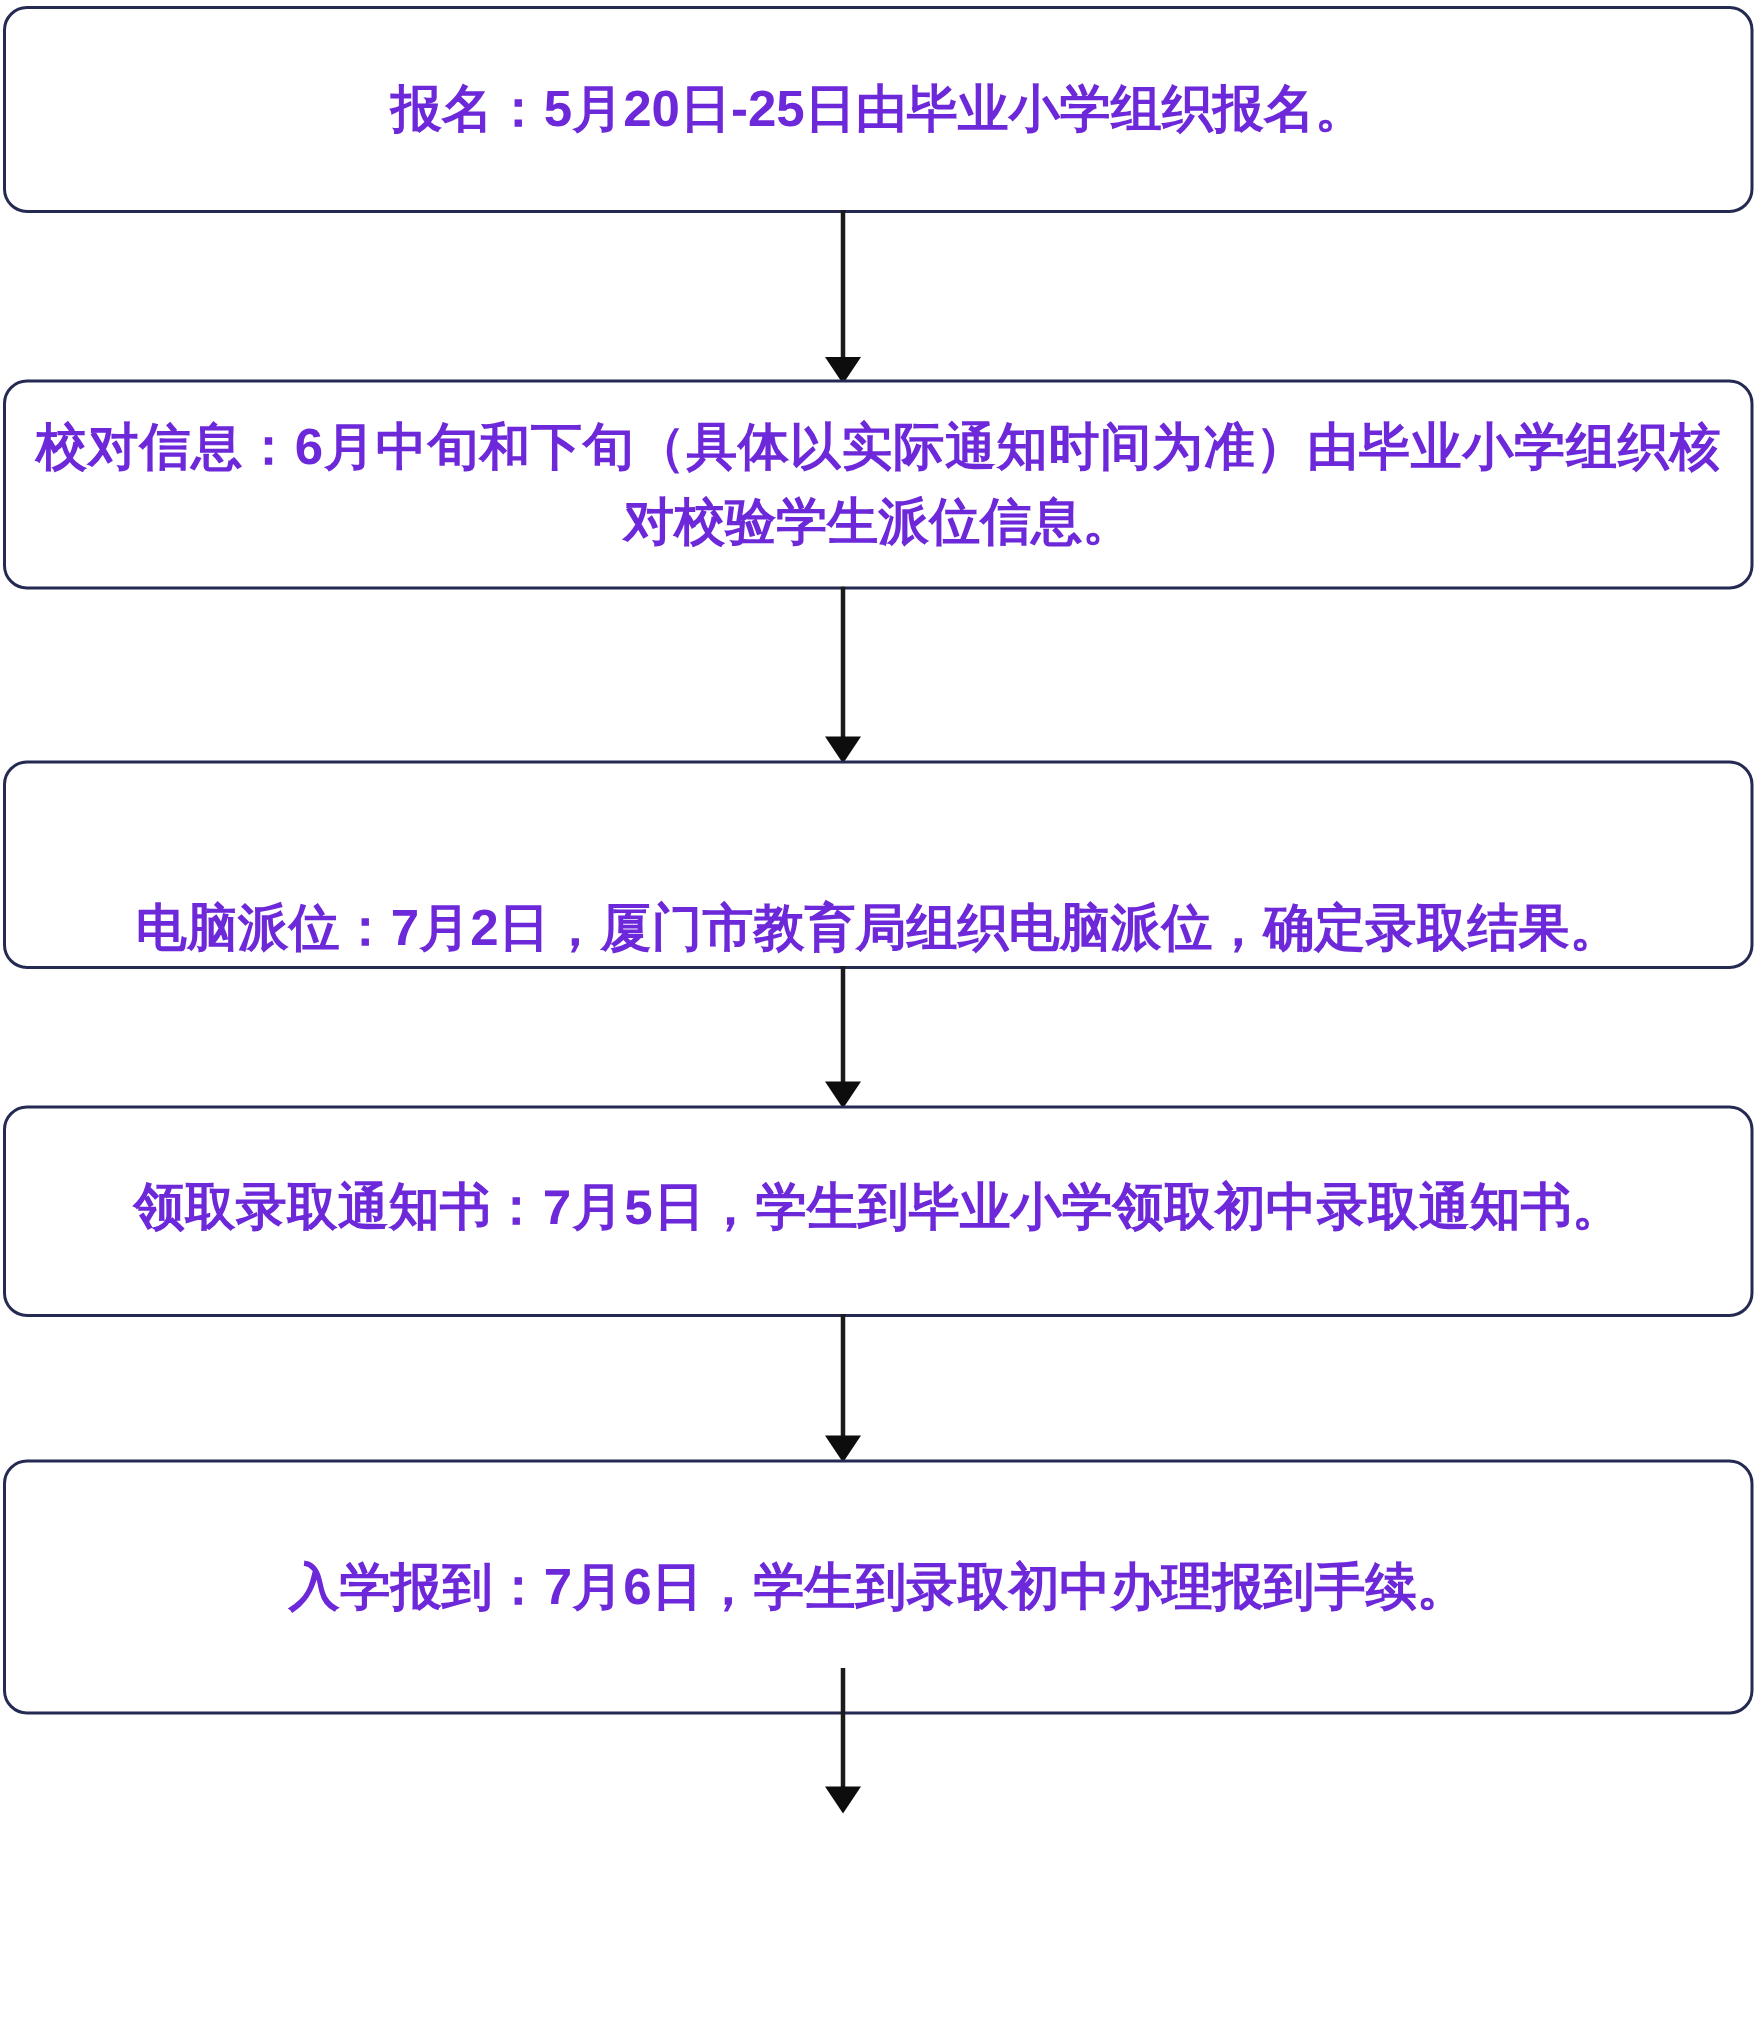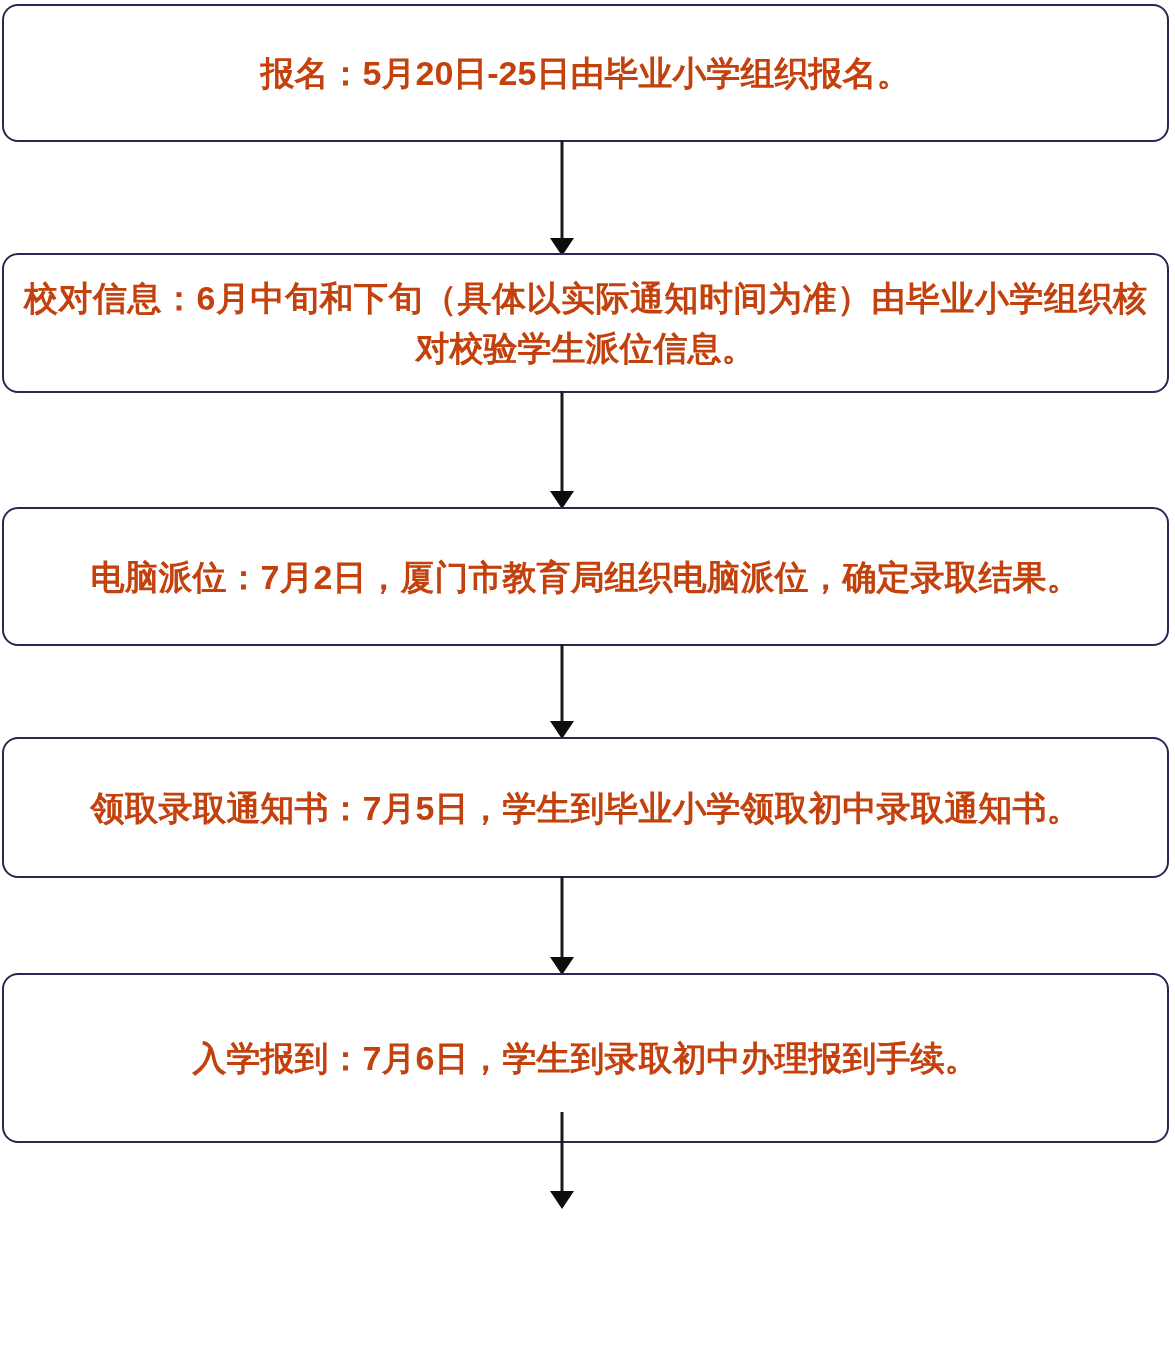--- a/index.html
+++ b/index.html
@@ -31,38 +31,38 @@
     display: flex;
     align-items: center;
     justify-content: center;
   }
   .flow-box-text {
     display: block;
     width: 100%;
     box-sizing: border-box;
     padding: 0 18px;
     text-align: center;
-    color: #c2410c;
+    color: #6d28d9;
     font-weight: bold;
     font-size: 34px;
     line-height: 50px;
     letter-spacing: 0px;
     white-space: pre-line;
   }
   .flow-box-text.two-line {
     text-align: justify;
     text-align-last: center;
     text-justify: inter-character;
     padding: 0 20px;
   }
   
   #box-0 { top: 4px;    height: 138px; }
   #box-1 { top: 253px;  height: 140px; }
-  #box-2 { top: 507px;  height: 139px; }
-  #box-3 { top: 737px;  height: 141px; }
+  #box-2 { top: 507px;  height: 139px; align-items: flex-end; }
+  #box-3 { top: 737px;  height: 141px; font-family: Liberation Mono, monospace; }
   #box-4 { top: 973px;  height: 170px; }
   #box-5 { top: 1207px; height: 132px; }
 
   .connector {
     position: absolute;
     left: 0;
     width: 1175px;
     pointer-events: none;
   }
   #conn-0 { top: 140px;  height: 116px; }

